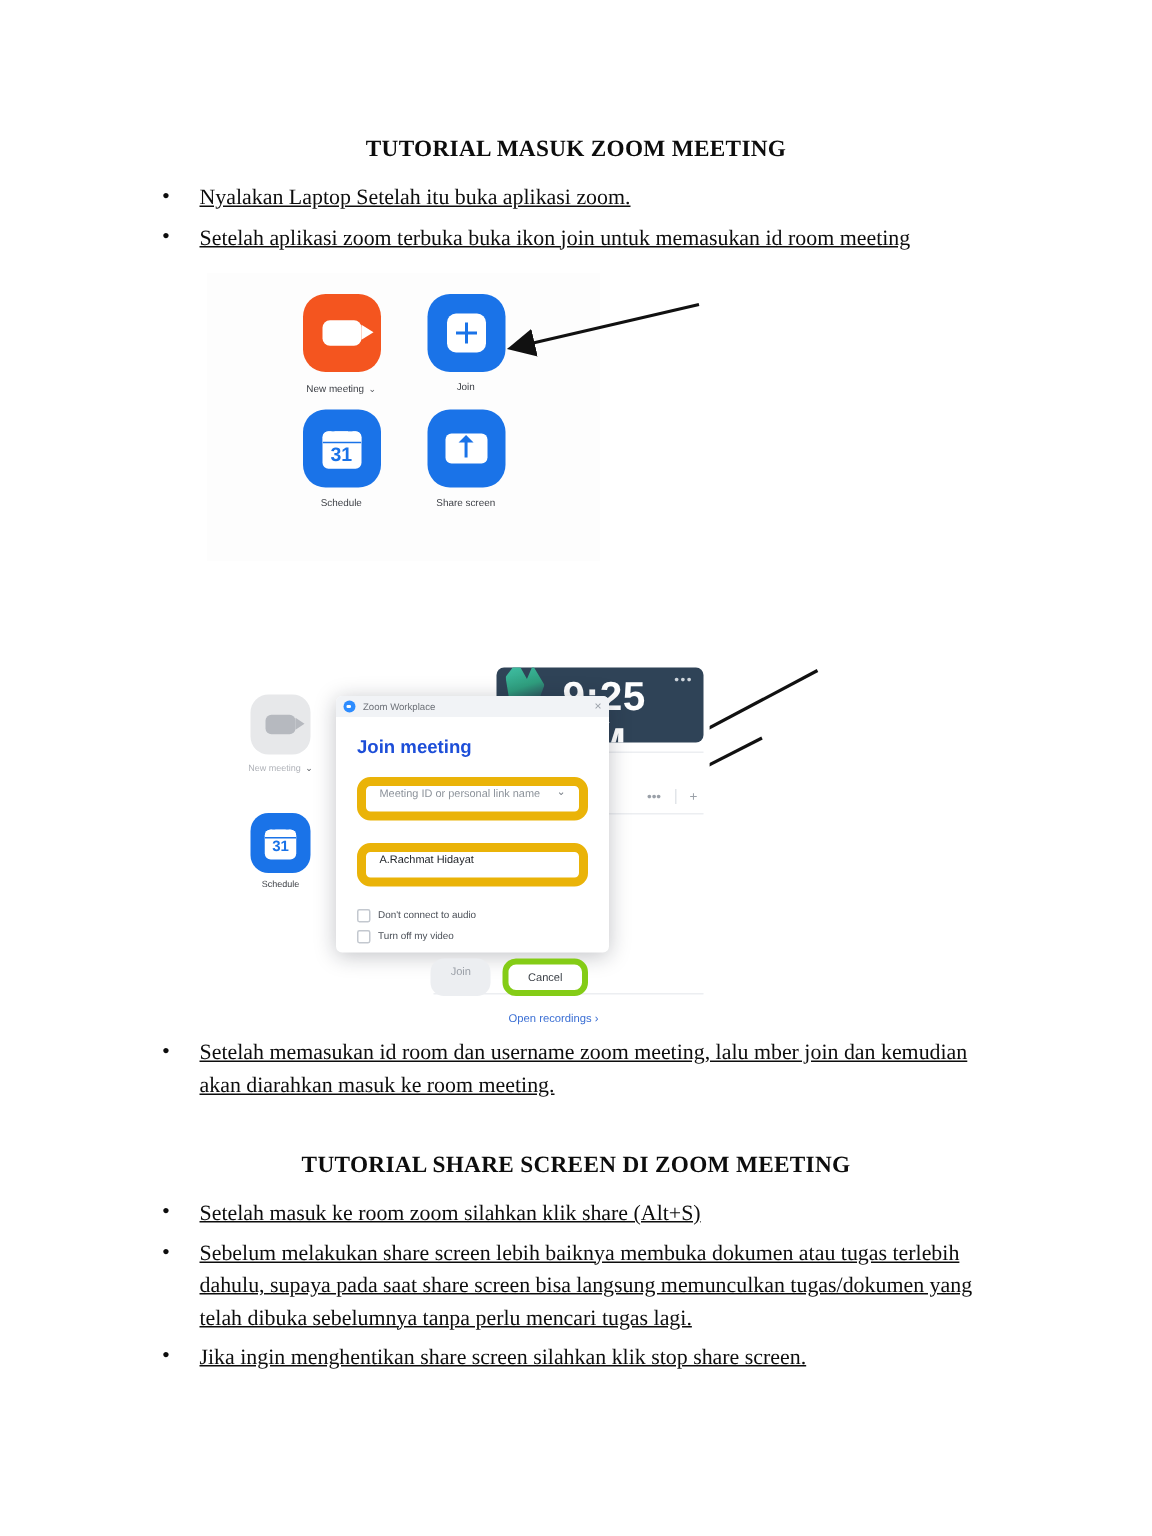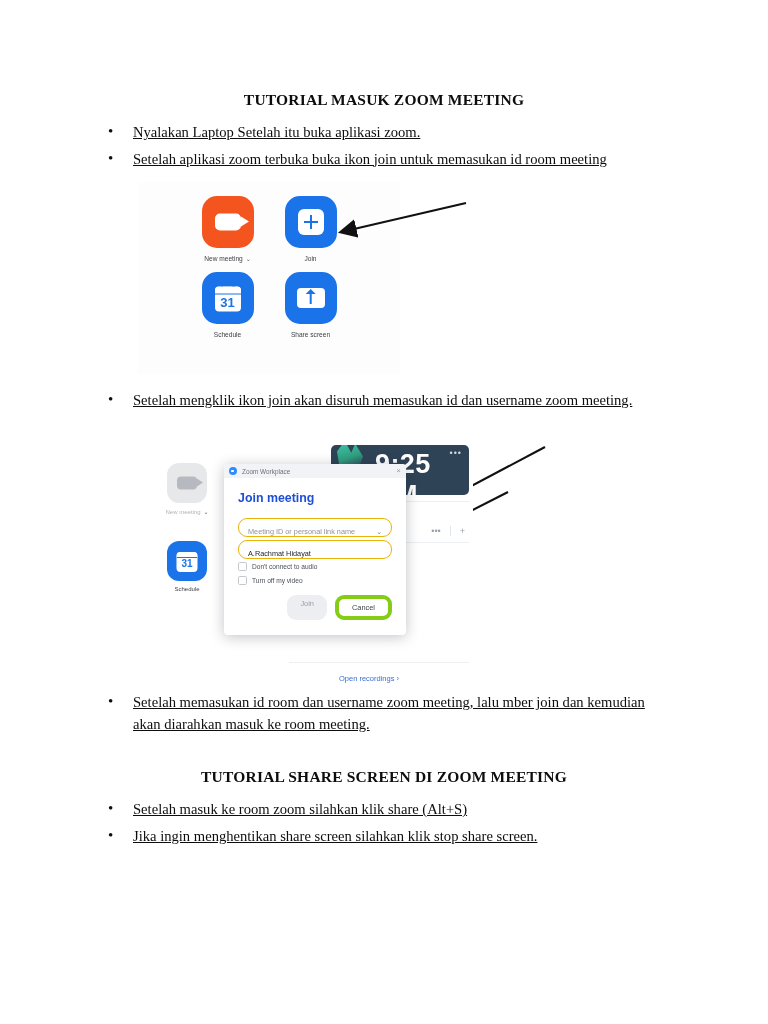--- a/index.html
+++ b/index.html
@@ -375,26 +375,26 @@
   .modal-body { padding: 13px 14px 0 14px; }
   .modal-heading {
     font-family: "Liberation Sans", sans-serif;
     font-size: 12.4px;
     font-weight: bold;
     color: #1d4ed8;
     margin-bottom: 13px;
   }
   .field {
     height: 17px;
-    border: 1px solid #eab308;
+    border: 6px solid #eab308;
     border-radius: 9px;
     display: flex;
-    align-items: flex-end;
+    align-items: flex-start;
     padding: 0 9px;
-    margin-bottom: 3px;
+    margin-bottom: 15px;
     font-family: "Liberation Sans", sans-serif;
     font-size: 7.3px;
     background: #fff;
   }
   .field.placeholder { color: #8d939b; }
   .field.value { color: #23262b; }
   .field .chev-d {
     margin-left: auto;
     color: #7b818a;
     font-size: 7px;
@@ -502,23 +502,20 @@
     <defs>
       <marker id="ah" markerWidth="9" markerHeight="9" refX="7.5" refY="4.5" orient="auto">
         <path d="M0,0 L9,4.5 L0,9 z" fill="#111111"></path>
       </marker>
     </defs>
     <line x1="466" y1="203" x2="341" y2="232" stroke="#111111" stroke-width="2.1" marker-end="url(#ah)"></line>
     <line x1="545" y1="447" x2="364" y2="543" stroke="#111111" stroke-width="2.1" marker-end="url(#ah)"></line>
     <line x1="508" y1="492" x2="355" y2="570" stroke="#111111" stroke-width="2.1" marker-end="url(#ah)"></line>
   </svg>
 
-  <ul class="bullet-list" id="list-2">
-    <li class="bullet-item">Setelah mengklik ikon join akan disuruh memasukan id dan username zoom meeting.</li>
-  </ul>
 
   <div id="figure-2">
     <div class="app-bg">
 
       <div class="app-left">
         <div class="tile">
           <div class="tile-icon ic-newmeeting dim">
             <span class="cam"></span>
           </div>
           <div class="tile-label dim-txt">
@@ -596,16 +593,17 @@
   </div>
 
   <ul class="bullet-list" id="list-3">
     <li class="bullet-item">Setelah memasukan id room dan username zoom meeting, lalu mber join dan kemudian akan diarahkan masuk ke room meeting.</li>
   </ul>
 
   <div class="doc-title" id="title-2">TUTORIAL SHARE SCREEN DI ZOOM MEETING</div>
 
   <ul class="bullet-list" id="list-4">
     <li class="bullet-item">Setelah masuk ke room zoom silahkan klik share (Alt+S)</li>
+    <li class="bullet-item">Sebelum melakukan share screen lebih baiknya membuka dokumen atau tugas terlebih dahulu, supaya pada saat share screen bisa langsung memunculkan tugas/dokumen yang telah dibuka sebelumnya tanpa perlu mencari tugas lagi.</li>
     <li class="bullet-item">Jika ingin menghentikan share screen silahkan klik stop share screen.</li>
   </ul>
 
 </div>
 
 </body></html>

